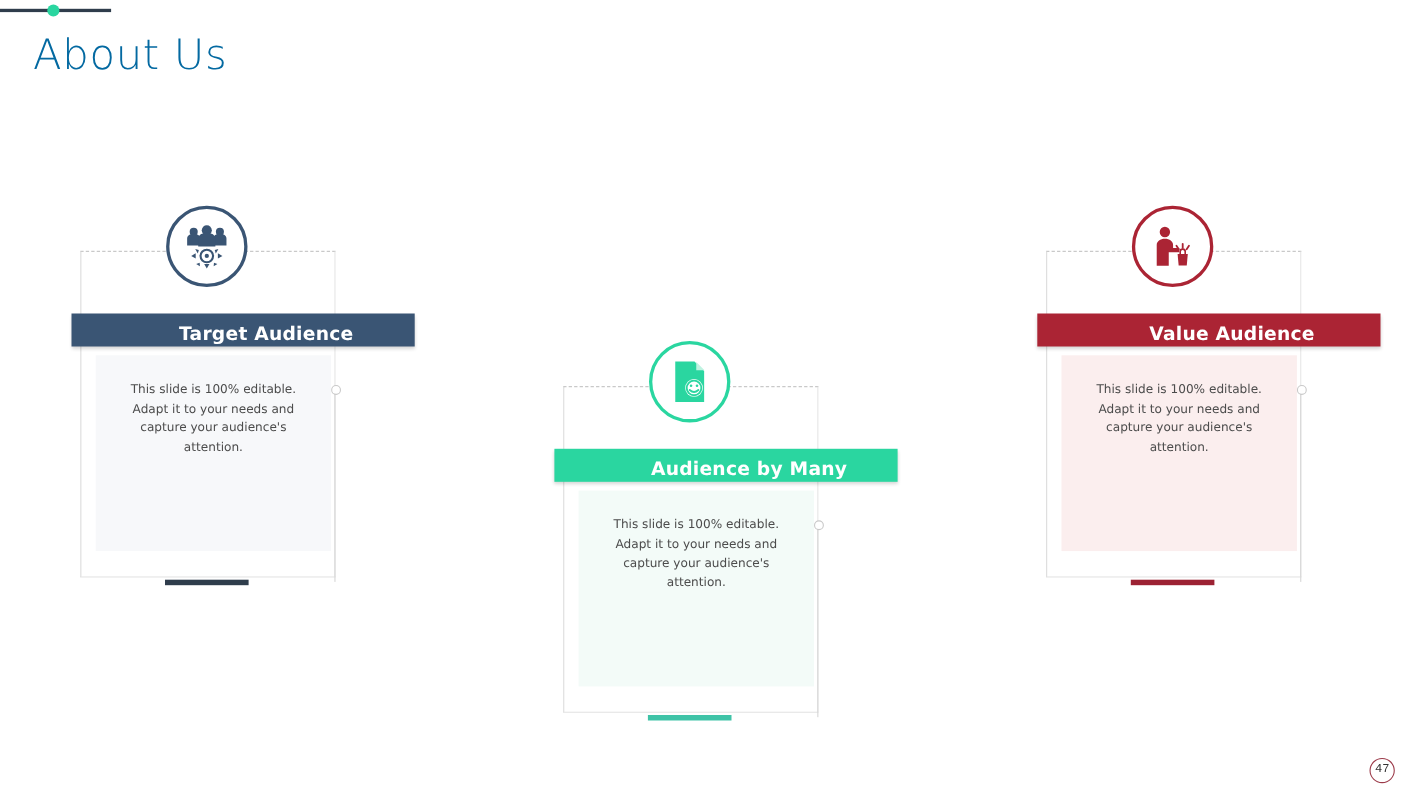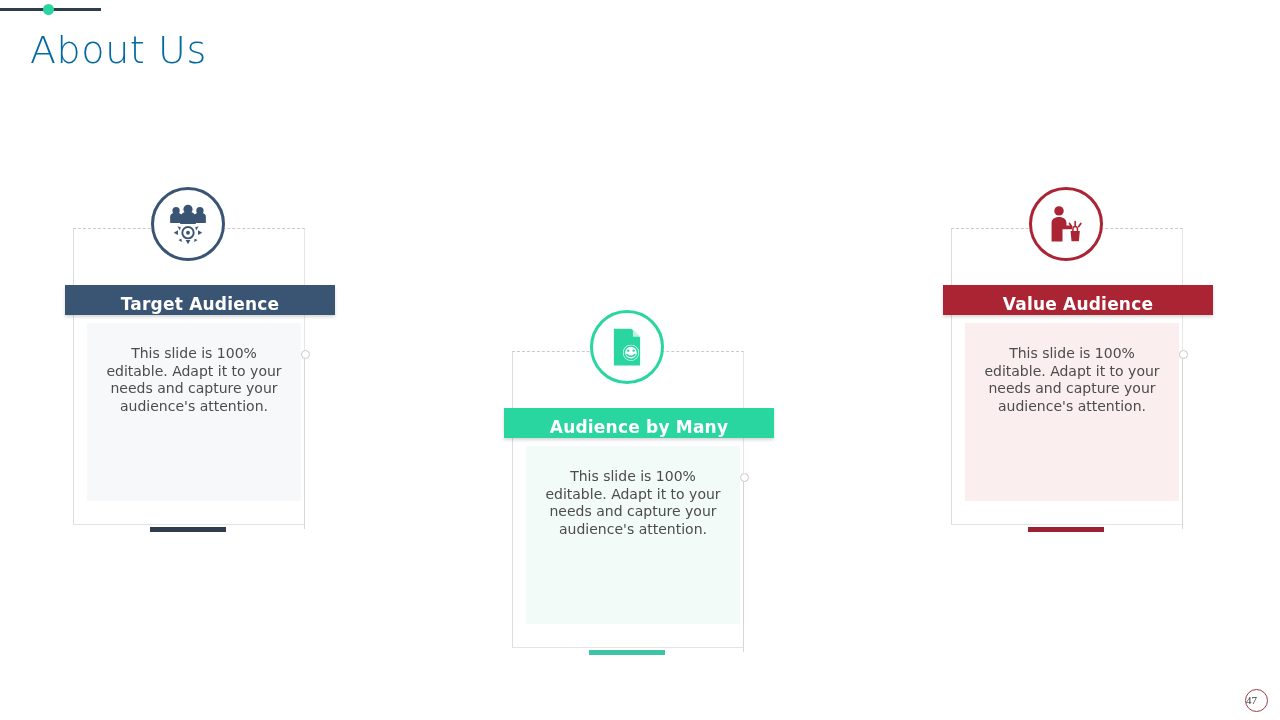--- a/index.html
+++ b/index.html
@@ -76,32 +76,33 @@
     width: 270px;
     height: 30px;
     line-height: 38px;
     text-align: center;
     color: #ffffff;
     font-size: 17px;
     font-weight: bold;
     letter-spacing: 0.2px;
     font-family: "DejaVu Sans", sans-serif;
     box-shadow: 0 2px 3px rgba(0,0,0,0.16);
+    padding-left: 42px;
   }
 
   
   .card-body {
     position: absolute;
     left: 22px;
     width: 214px;
     height: 178px;
     box-sizing: border-box;
     padding: 22px 14px 0 14px;
     text-align: center;
-    font-size: 14px;
+    font-size: 11px;
     line-height: 17.5px;
     color: #4c4c4c;
     font-family: "DejaVu Sans", sans-serif;
   }
 
   
   .card-rail {
     position: absolute;
     width: 1px;
     background: #d6d6d6;
@@ -141,22 +142,22 @@
     position: absolute;
     right: 12px;
     bottom: 8px;
     width: 21px;
     height: 21px;
     border-radius: 50%;
     border: 1px solid #9c3b4a;
     color: #333333;
     font-size: 11px;
     line-height: 21px;
-    text-align: left;
-    font-family: Liberation Serif, serif;
+    text-align: center;
+    font-family: Liberation Mono, monospace;
   }
 </style>
 </head>
 <body>
 
 <div id="top-rule"></div>
 <div id="top-dot"></div>
 
 <div id="page-title">About Us</div>
 

